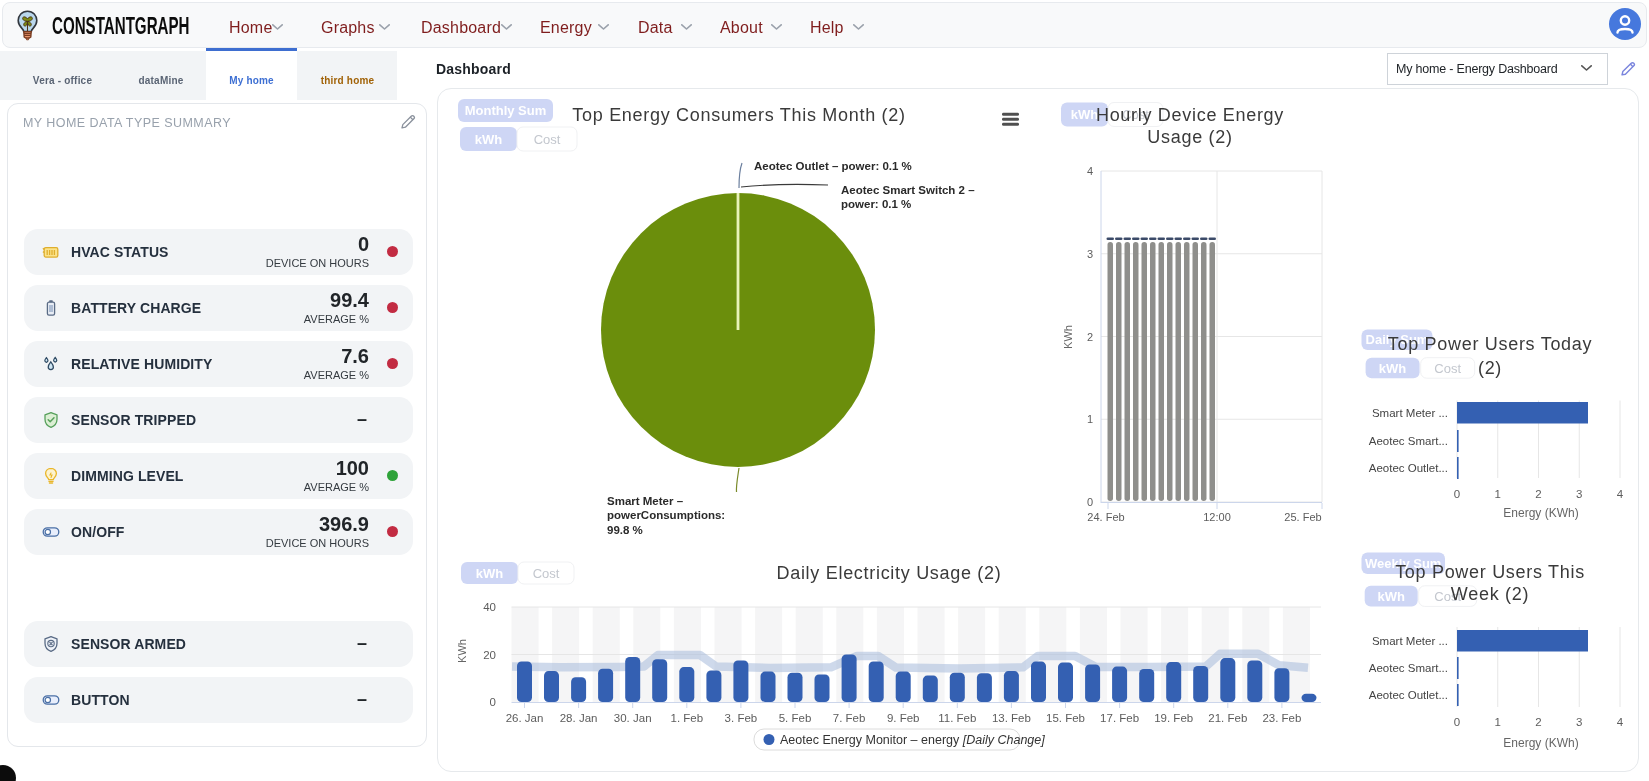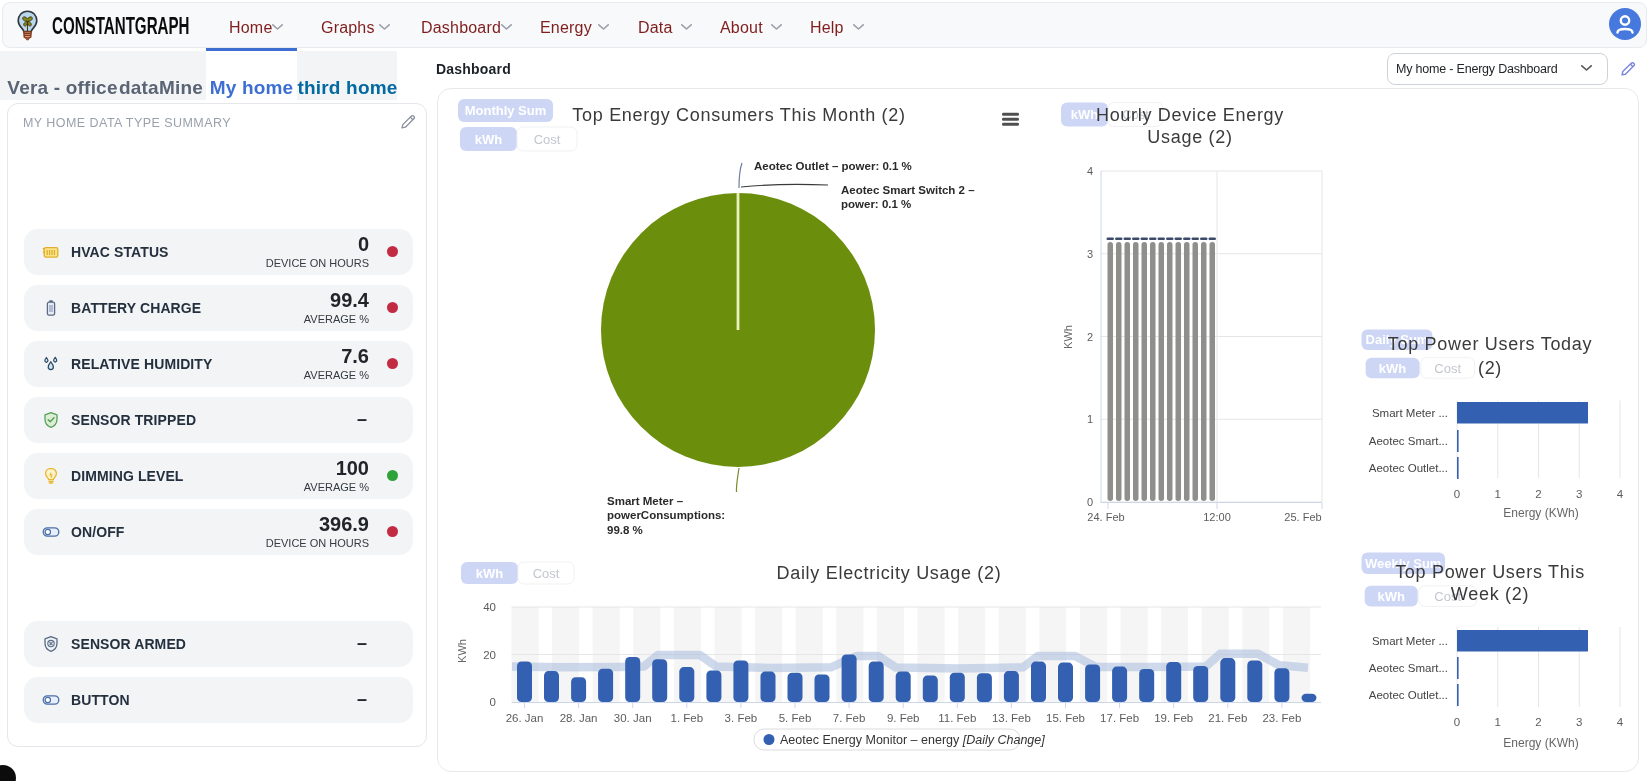--- a/index.html
+++ b/index.html
@@ -3,39 +3,39 @@
 <style>
 html,body{margin:0;padding:0;width:1649px;height:781px;overflow:hidden;background:#fff;
 font-family:"Liberation Sans",sans-serif;}
 .abs{position:absolute;}
 .nav{position:absolute;left:2px;top:2px;width:1643px;height:44px;background:#f8f9fa;
 border:1px solid #e7eaee;border-radius:8px;}
 .navitem{position:absolute;top:16px;font-size:16px;color:#7f1d1d;letter-spacing:0.2px;}
 .brand{position:absolute;left:49px;top:9px;font-size:24px;font-weight:bold;color:#0c0c0c;
 letter-spacing:0px;transform:scaleX(0.63);transform-origin:left center;white-space:nowrap;}
 .tabs{position:absolute;left:0px;top:51px;width:397px;height:49px;background:#f2f4f6;}
-.tab{position:absolute;top:12px;height:49px;line-height:49px;font-size:19px;font-weight:bold;white-space:nowrap;letter-spacing:0.2px;}
+.tab{position:absolute;top:5px;height:49px;line-height:49px;font-size:10px;font-weight:bold;white-space:nowrap;letter-spacing:0.2px;}
 .tabline{position:absolute;left:206px;top:48px;width:91px;height:3px;background:#3e6ed0;}
 .side{position:absolute;left:7px;top:103px;width:418px;height:642px;background:#fff;
 border:1px solid #e4e7eb;border-radius:11px;}
 .sidehdr{position:absolute;left:15px;top:12px;font-size:12.5px;color:#98a1ac;letter-spacing:0.45px;}
 .seg{position:absolute;left:16px;top:40px;width:250px;height:21px;border:1px solid #d9dee3;
 border-radius:11px;background:#fff;}
 .segitem{position:absolute;top:0;height:21px;line-height:21px;text-align:center;font-size:14px;
 font-weight:bold;color:#343a40;border-right:1px solid #e3e7ea;}
 .card{position:absolute;left:16px;width:389px;height:46px;background:#f2f4f6;border-radius:14px;}
 .cicon{position:absolute;left:18px;top:14px;width:18px;height:18px;}
 .ctitle{position:absolute;left:47px;top:15px;font-size:14px;font-weight:bold;color:#25303e;letter-spacing:0.1px;}
 .cnum{position:absolute;right:44px;top:4px;font-size:20px;font-weight:bold;color:#212529;}
 .csub{position:absolute;right:44px;top:28px;font-size:11px;color:#343a40;}
 .cdash{position:absolute;right:46px;top:12px;font-size:18px;font-weight:bold;color:#212529;}
 .cdot{position:absolute;right:15px;top:17px;width:11px;height:11px;border-radius:50%;}
 .dashtitle{position:absolute;left:436px;top:61px;font-size:14px;font-weight:bold;color:#1c2127;letter-spacing:0.2px;}
 .select{position:absolute;left:1387px;top:53px;width:219px;height:30px;border:1px solid #ced3d9;
-border-radius:8px;background:#fff;}
+border-radius:0;background:#fff;}
 .selecttext{position:absolute;left:8px;top:8px;font-size:12.5px;color:#212529;letter-spacing:-0.2px;}
 .bigcard{position:absolute;left:437px;top:88px;width:1200px;height:682px;background:#fff;
 border:1px solid #e6e9ec;border-radius:14px;}
 </style></head><body>
 
 <div class="nav">
 <svg class="abs" style="left:14px;top:7px" width="21" height="31" viewBox="0 0 21 31">
 <path d="M10.5 1.2 C4.9 1.2 1.2 5.4 1.2 10.6 C1.2 14.2 3.2 16.6 4.9 18.4 C6 19.6 6.6 20.6 6.8 21.6 L14.2 21.6 C14.4 20.6 15 19.6 16.1 18.4 C17.8 16.6 19.8 14.2 19.8 10.6 C19.8 5.4 16.1 1.2 10.5 1.2 Z" fill="#b9d7ec" stroke="#32373e" stroke-width="1.6"></path>
 <path d="M10.5 9 C9.2 6.6 6.6 6.3 5.8 7.6 C5.1 8.9 6.4 11.3 10.1 11.2 C6.8 12.3 6 14.8 7.2 15.8 C8.4 16.8 10.5 15.3 10.5 11.5 C10.5 15.3 12.6 16.8 13.8 15.8 C15 14.8 14.2 12.3 10.9 11.2 C14.6 11.3 15.9 8.9 15.2 7.6 C14.4 6.3 11.8 6.6 10.5 9 Z" fill="#7d8c14" stroke="#4c3218" stroke-width="0.9"></path>
 <path d="M10.5 11 L10.5 21" stroke="#4c3218" stroke-width="1.1"></path>
@@ -76,21 +76,21 @@
 <svg class="abs" style="left:1609px;top:8px" width="32" height="32" viewBox="0 0 32 32">
 <circle cx="16" cy="16" r="16" fill="#4678dd"></circle>
 <circle cx="16" cy="12.5" r="4.2" fill="none" stroke="#fff" stroke-width="2.4"></circle>
 <path d="M8.5 24.5 C8.5 19.8 23.5 19.8 23.5 24.5" fill="none" stroke="#fff" stroke-width="2.4" stroke-linecap="round"></path>
 </svg>
 <div class="tabs">
 <div style="position:absolute;left:206px;top:0;width:91px;height:49px;background:#fff"></div>
 <div class="tab" style="left:62.5px;transform:translateX(-50%);color:#5a6474">Vera - office</div>
 <div class="tab" style="left:161px;transform:translateX(-50%);color:#5a6474">dataMine</div>
 <div class="tab" style="left:251.5px;transform:translateX(-50%);color:#3d6fd3">My home</div>
-<div class="tab" style="left:347.5px;transform:translateX(-50%);color:#0369a1">third home</div>
+<div class="tab" style="left:347.5px;transform:translateX(-50%);color:#a16207">third home</div>
 </div>
 <div class="tabline"></div>
 <div class="side">
 <div class="sidehdr">MY HOME DATA TYPE SUMMARY</div>
 <svg class="abs" style="left:392px;top:9px" width="16" height="17" viewBox="0 0 16 17">
 <path d="M2 14.8 L2.8 11.6 L11.2 3.2 C11.9 2.5 13.1 2.5 13.8 3.2 C14.5 3.9 14.5 5.1 13.8 5.8 L5.4 14.2 L2 14.8 Z" fill="none" stroke="#8a919c" stroke-width="1.3" stroke-linejoin="round"></path>
 <path d="M10.3 4.1 L12.9 6.7" stroke="#8a919c" stroke-width="1.3"></path>
 </svg>
 <div class="card" style="top:125px">
 <svg class="cicon" viewBox="0 0 18 18">

